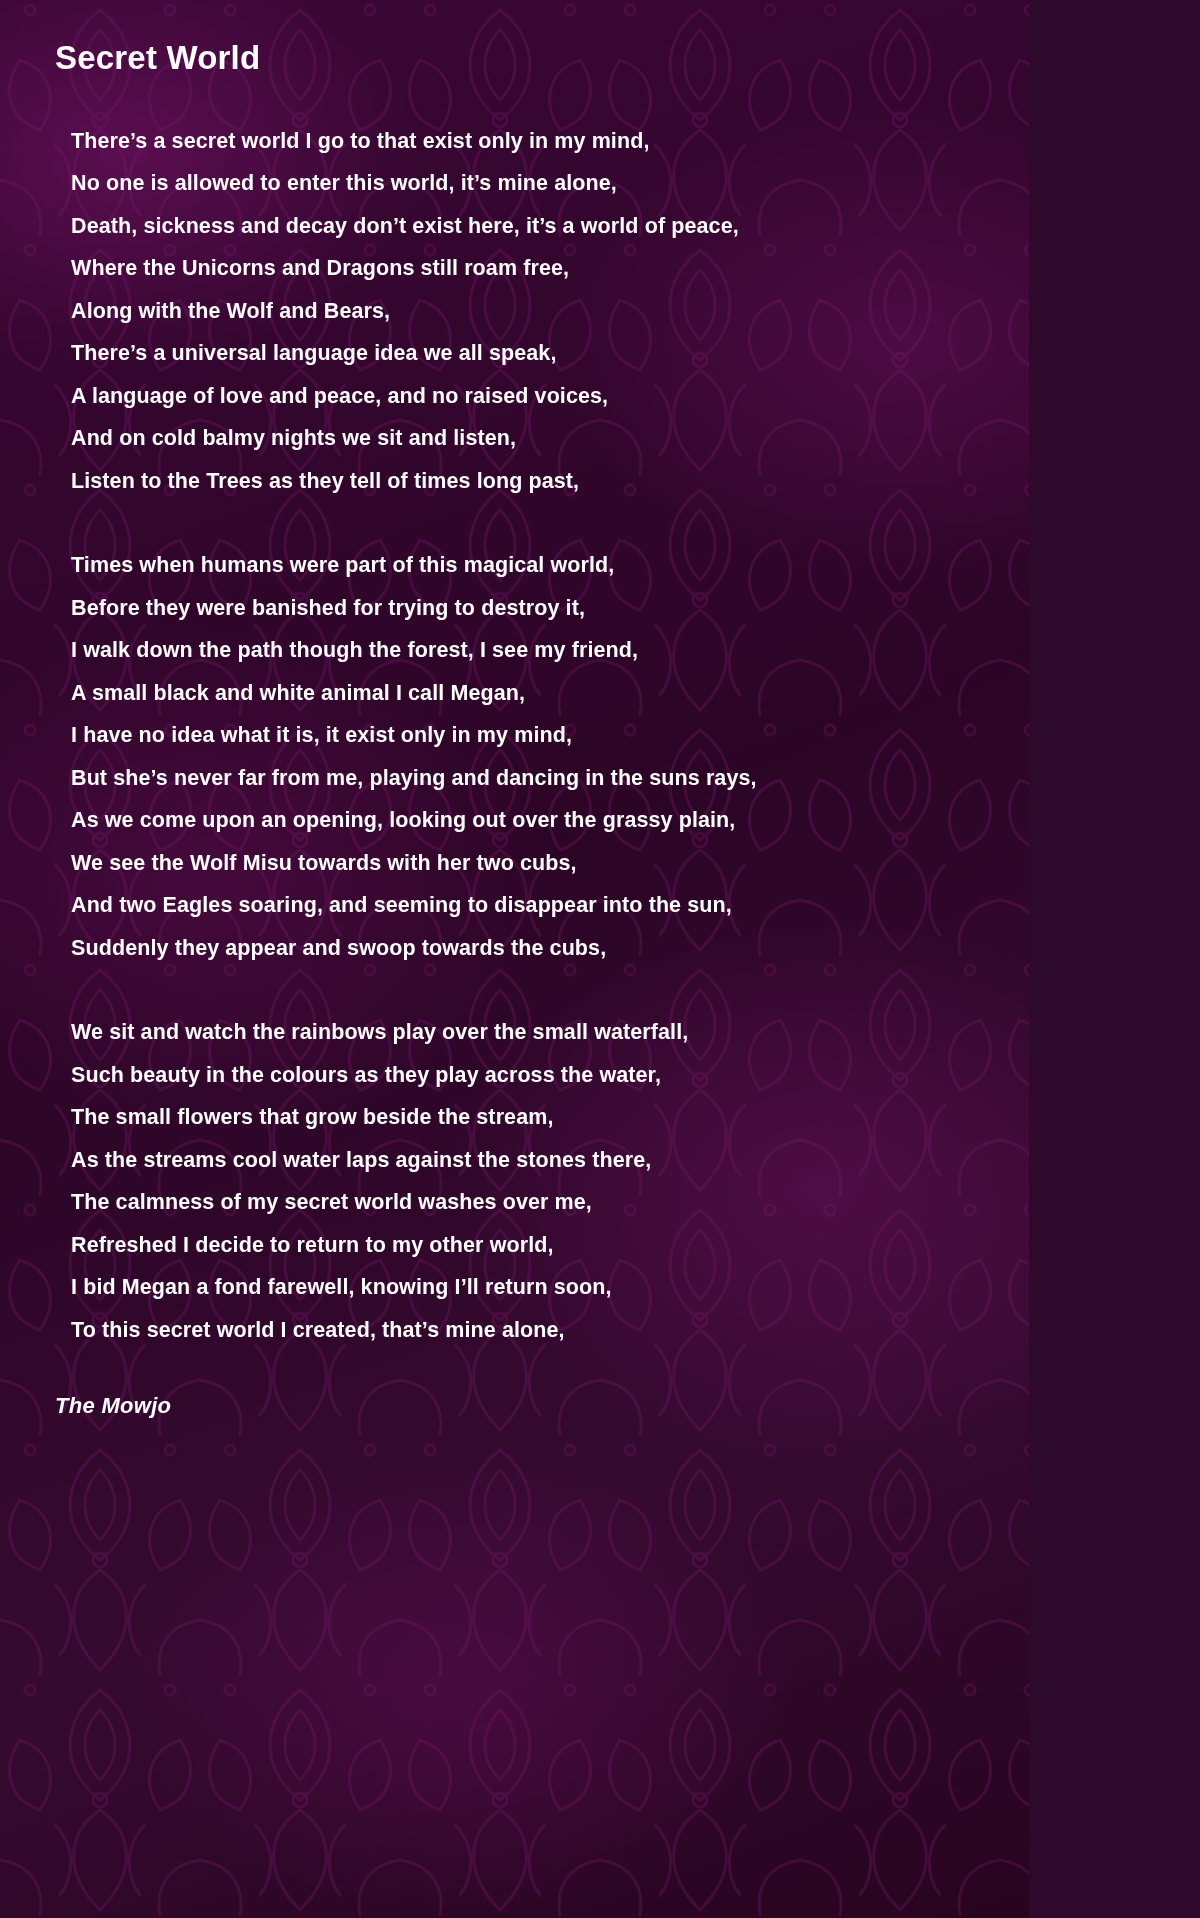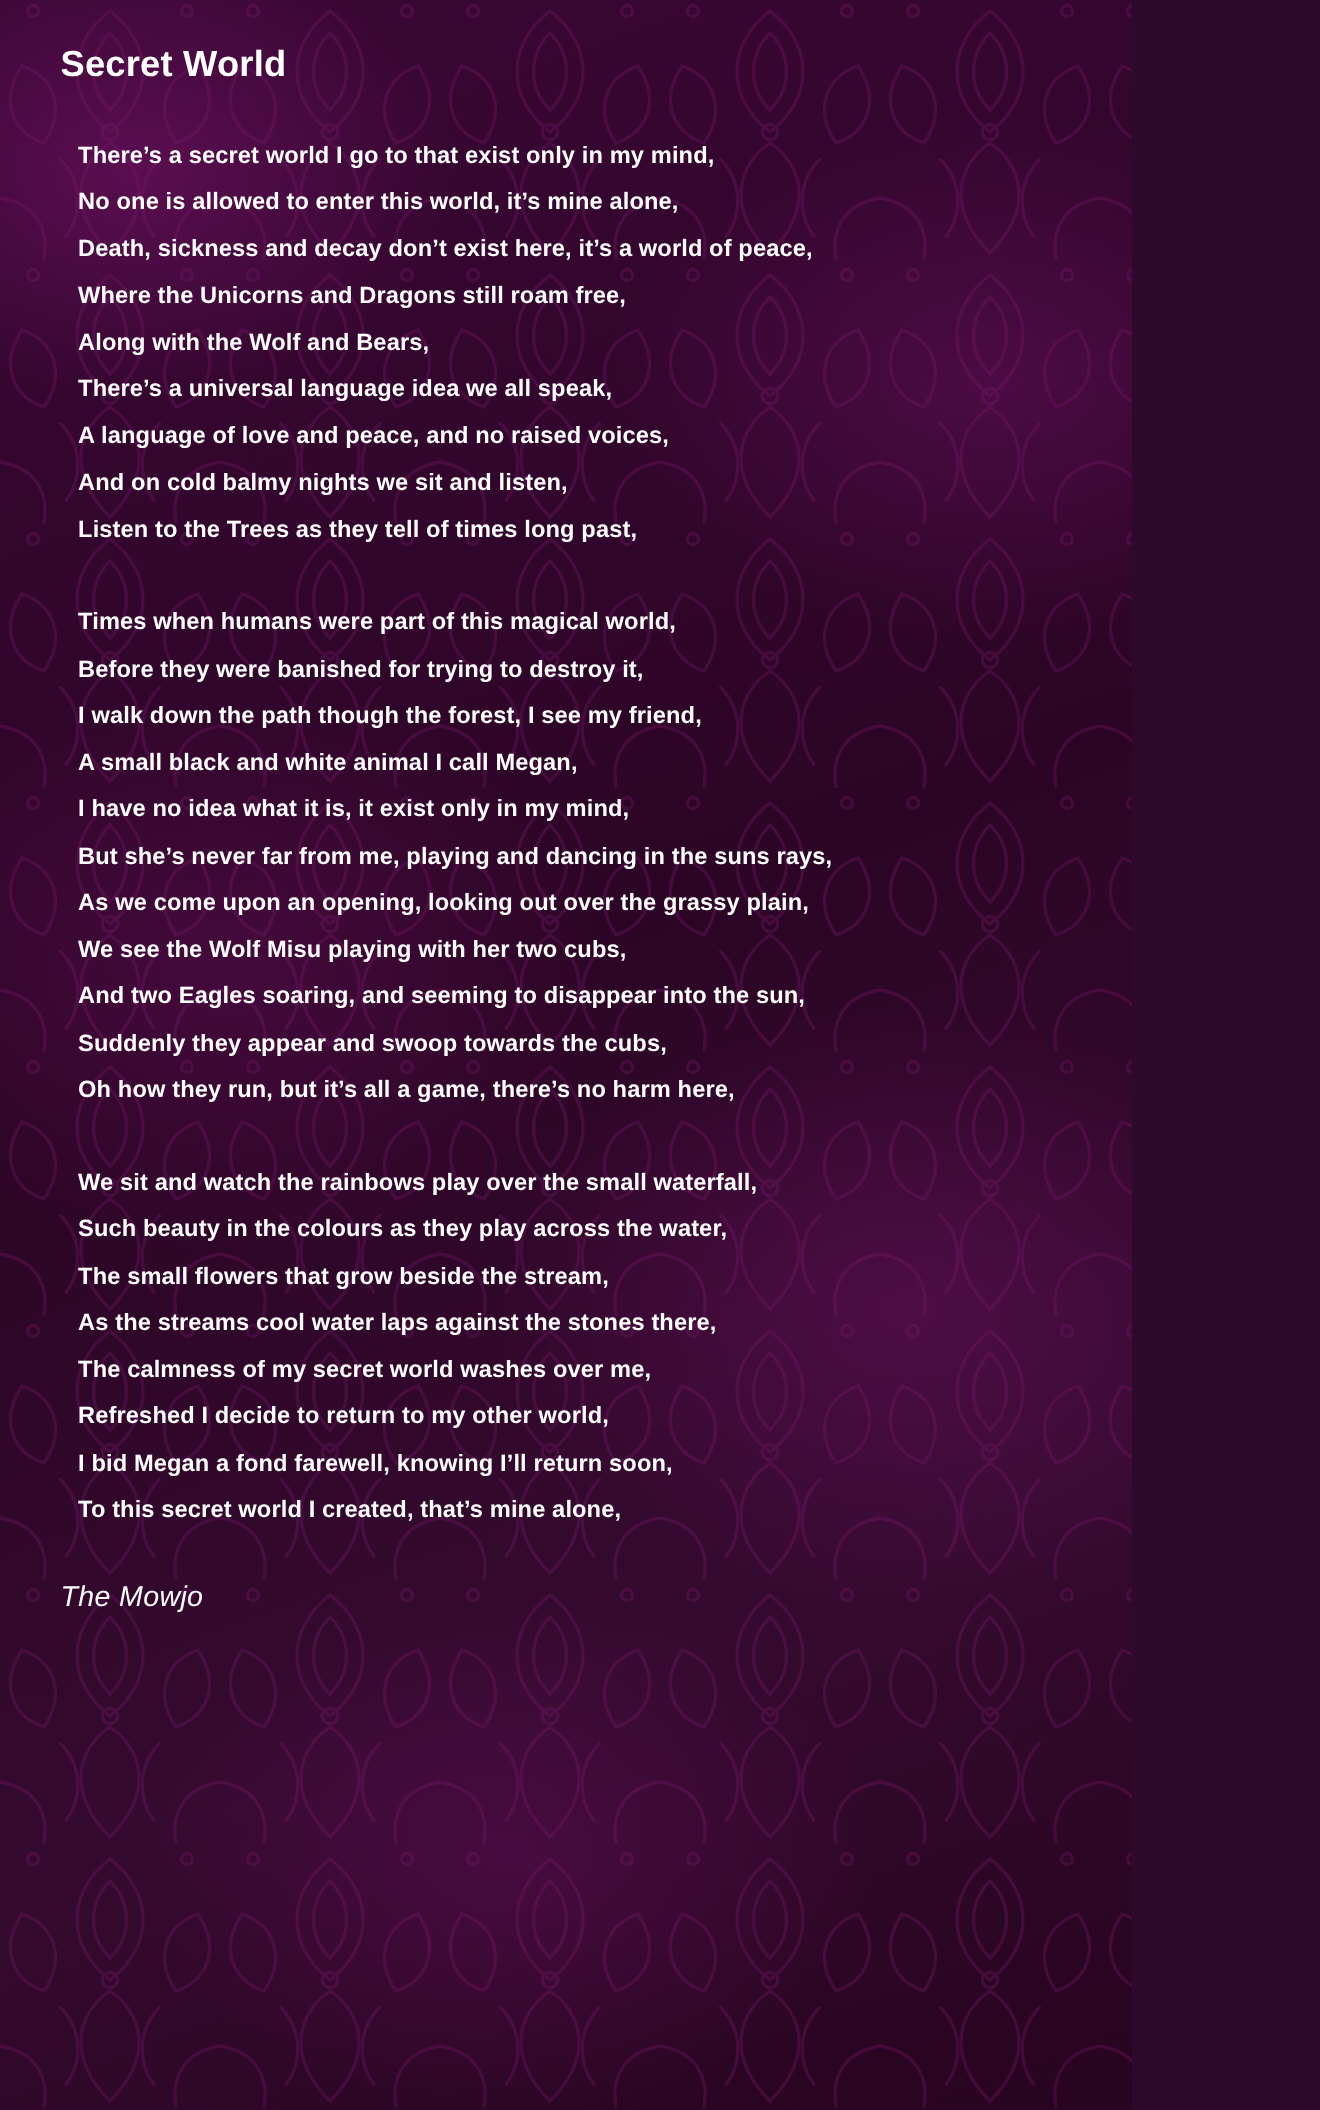--- a/index.html
+++ b/index.html
@@ -54,23 +54,23 @@
   .line {
     color: #ffffff;
     font-size: 21.5px;
     font-weight: bold;
     line-height: 42.5px;
     white-space: pre;
     letter-spacing: 0.1px;
   }
   .author {
     color: #ffffff;
-    font-size: 26px;
+    font-size: 22px;
     font-style: italic;
-    font-weight: normal;
+    font-weight: bold;
     margin-top: 22px;
     letter-spacing: 0.3px;
   }
 </style>
 </head>
 <body>
 
 <div class="poem-page">
 
   <svg class="damask" width="1200" height="1918" viewBox="0 0 1200 1918" preserveAspectRatio="none" aria-hidden="true">
@@ -111,24 +111,23 @@
     </div>
 
     <div class="stanza">
       <div class="line">Times when humans were part of this magical world,</div>
       <div class="line">Before they were banished for trying to destroy it,</div>
       <div class="line">I walk down the path though the forest, I see my friend,</div>
       <div class="line">A small black and white animal I call Megan,</div>
       <div class="line">I have no idea what it is, it exist only in my mind,</div>
       <div class="line">But she’s never far from me, playing and dancing in the suns rays,</div>
       <div class="line">As we come upon an opening, looking out over the grassy plain,</div>
-      <div class="line">We see the Wolf Misu playing with her two cubs,</div>
+      <div class="line">We see the Wolf Misu towards with her two cubs,</div>
       <div class="line">And two Eagles soaring, and seeming to disappear into the sun,</div>
       <div class="line">Suddenly they appear and swoop towards the cubs,</div>
-      <div class="line">Oh how they run, but it’s all a game, there’s no harm here,</div>
     </div>
 
     <div class="stanza">
       <div class="line">We sit and watch the rainbows play over the small waterfall,</div>
       <div class="line">Such beauty in the colours as they play across the water,</div>
       <div class="line">The small flowers that grow beside the stream,</div>
       <div class="line">As the streams cool water laps against the stones there,</div>
       <div class="line">The calmness of my secret world washes over me,</div>
       <div class="line">Refreshed I decide to return to my other world,</div>
       <div class="line">I bid Megan a fond farewell, knowing I’ll return soon,</div>

